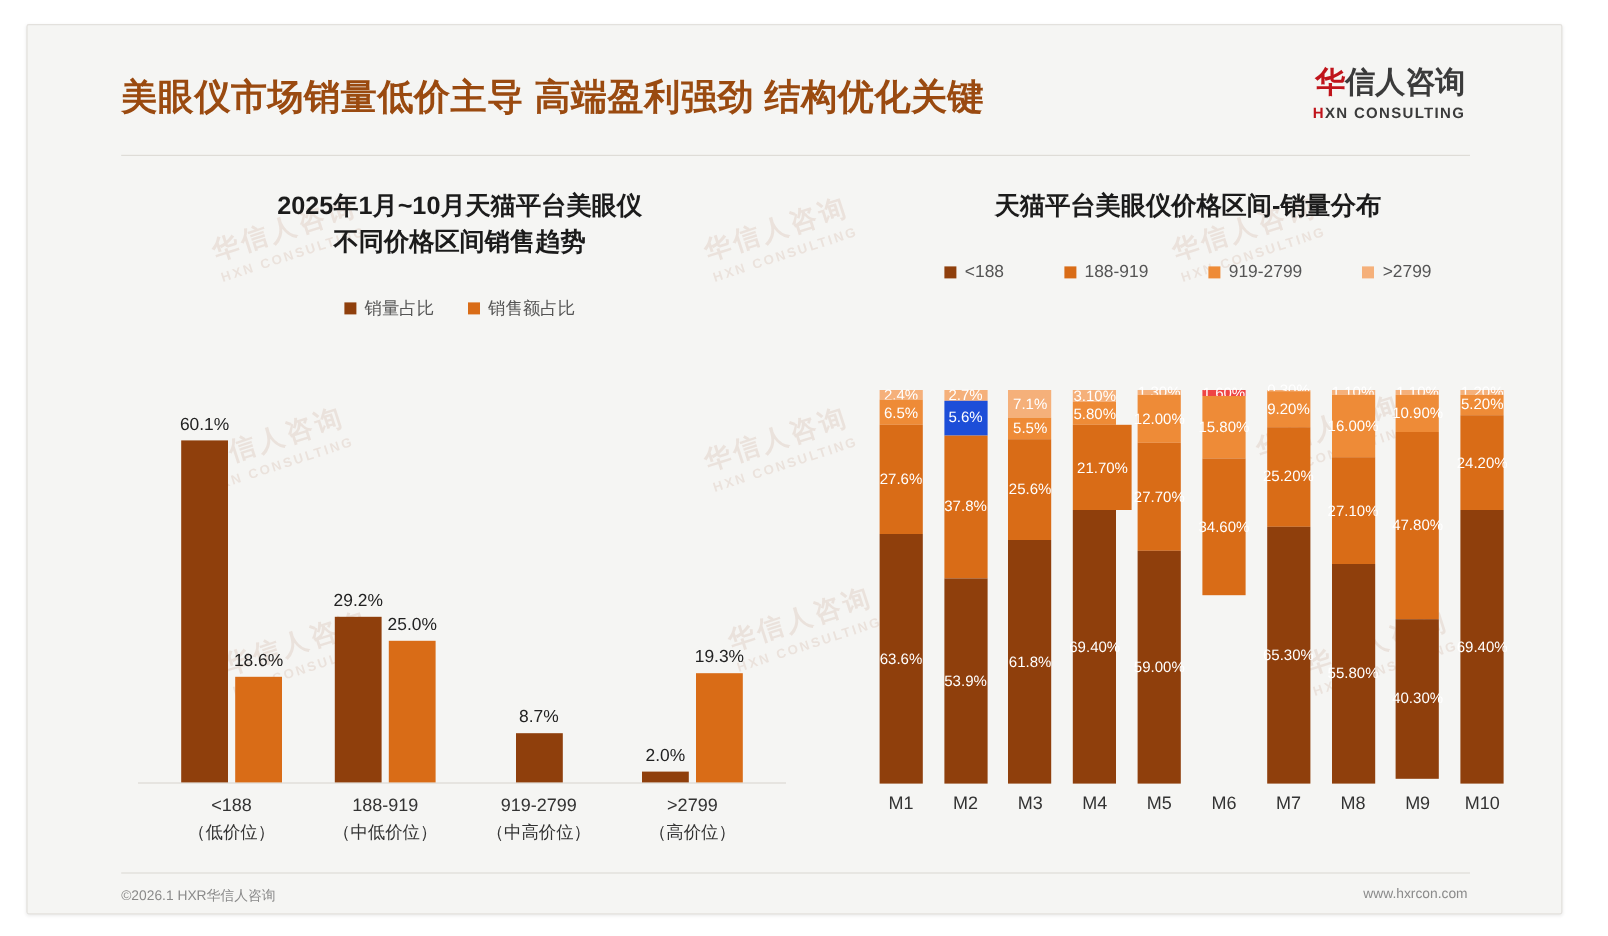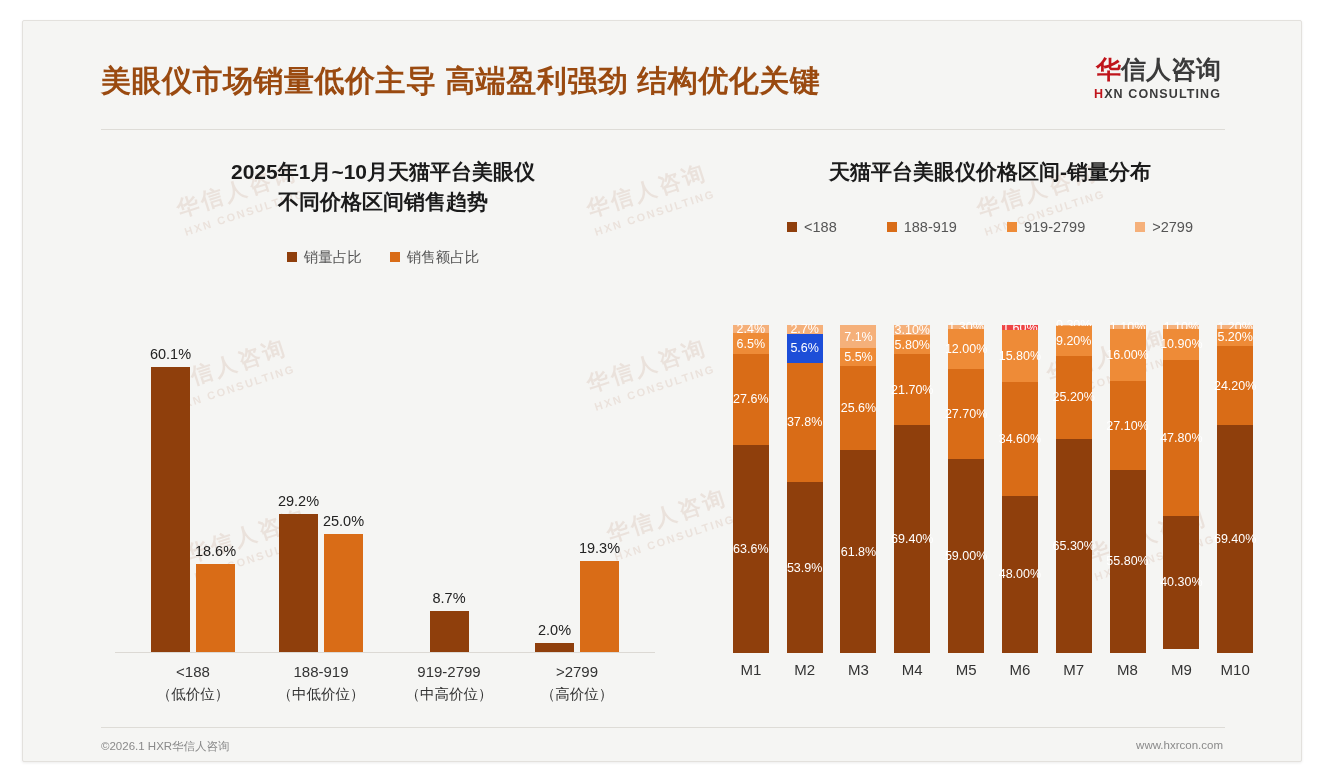--- a/index.html
+++ b/index.html
@@ -257,21 +257,21 @@
               <span class="slab">61.8%</span>
             </div>
           </div>
           <div class="sbar" style="left: 179.273px; height: 328px;">
             <div class="seg tiny" style="height: 10.168px; background: rgb(245, 176, 122);">
               <span class="slab">3.10%</span>
             </div>
             <div class="seg" style="height: 19.024px; background: rgb(238, 139, 55);">
               <span class="slab">5.80%</span>
             </div>
-            <div class="seg" style="height: 71.176px; background: rgb(217, 108, 23);">
+            <div class="seg" style="height: 71.176px; background: rgb(217, 108, 23); padding-left: 13px;">
               <span class="slab">21.70%</span>
             </div>
             <div class="seg" style="height: 227.632px; background: rgb(143, 63, 12);">
               <span class="slab">69.40%</span>
             </div>
           </div>
           <div class="sbar" style="left: 233.091px; height: 328px;">
             <div class="seg tiny" style="height: 4.264px; background: rgb(245, 176, 122);">
               <span class="slab">1.30%</span>
             </div>
@@ -287,23 +287,20 @@
           </div>
           <div class="sbar" style="left: 286.909px; height: 328px;">
             <div class="seg tiny" style="height: 5.248px; background: #ef4444;">
               <span class="slab">1.60%</span>
             </div>
             <div class="seg" style="height: 51.824px; background: rgb(238, 139, 55);">
               <span class="slab">15.80%</span>
             </div>
             <div class="seg" style="height: 113.488px; background: rgb(217, 108, 23);">
               <span class="slab">34.60%</span>
-            </div>
-            <div class="seg" style="height: 157.44px; background: rgb(143, 63, 12);">
-              <span class="slab">48.00%</span>
             </div>
           </div>
           <div class="sbar" style="left: 340.727px; height: 328px;">
             <div class="seg tiny" style="height: 0.984px; background: rgb(245, 176, 122);">
               <span class="slab">0.30%</span>
             </div>
             <div class="seg" style="height: 30.176px; background: rgb(238, 139, 55);">
               <span class="slab">9.20%</span>
             </div>
             <div class="seg" style="height: 82.656px; background: rgb(217, 108, 23);">

